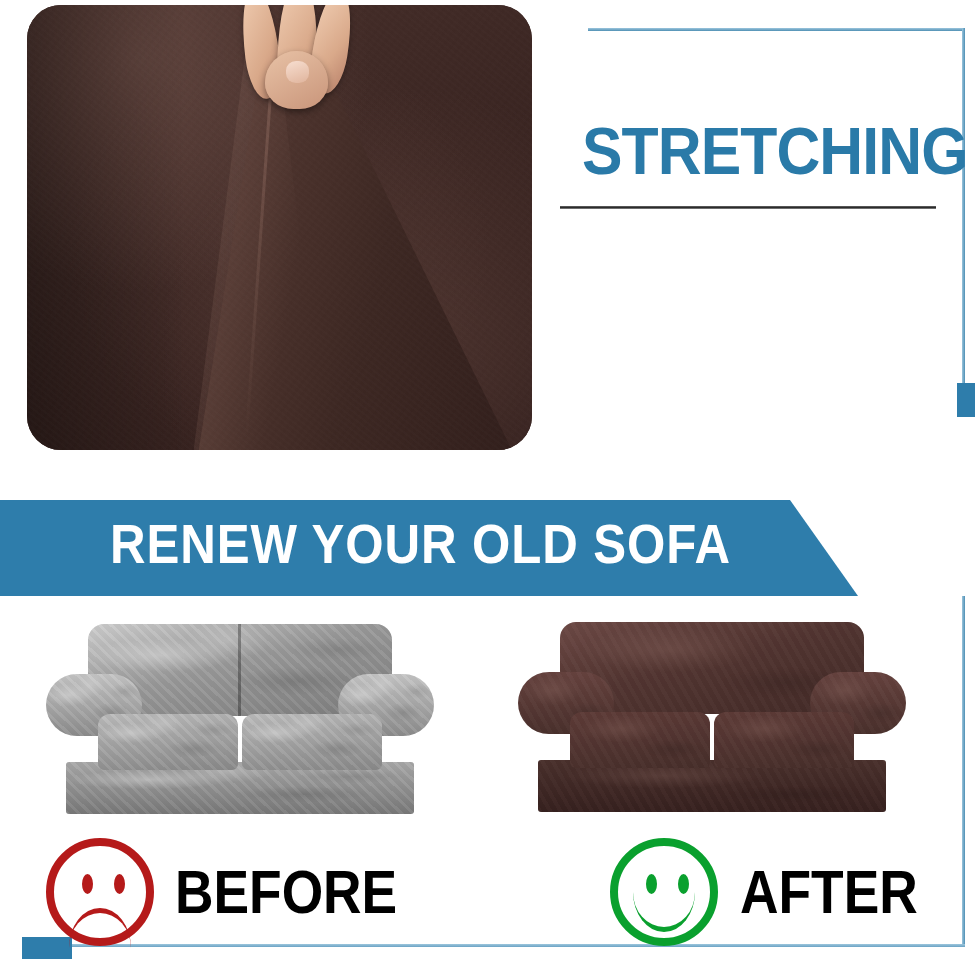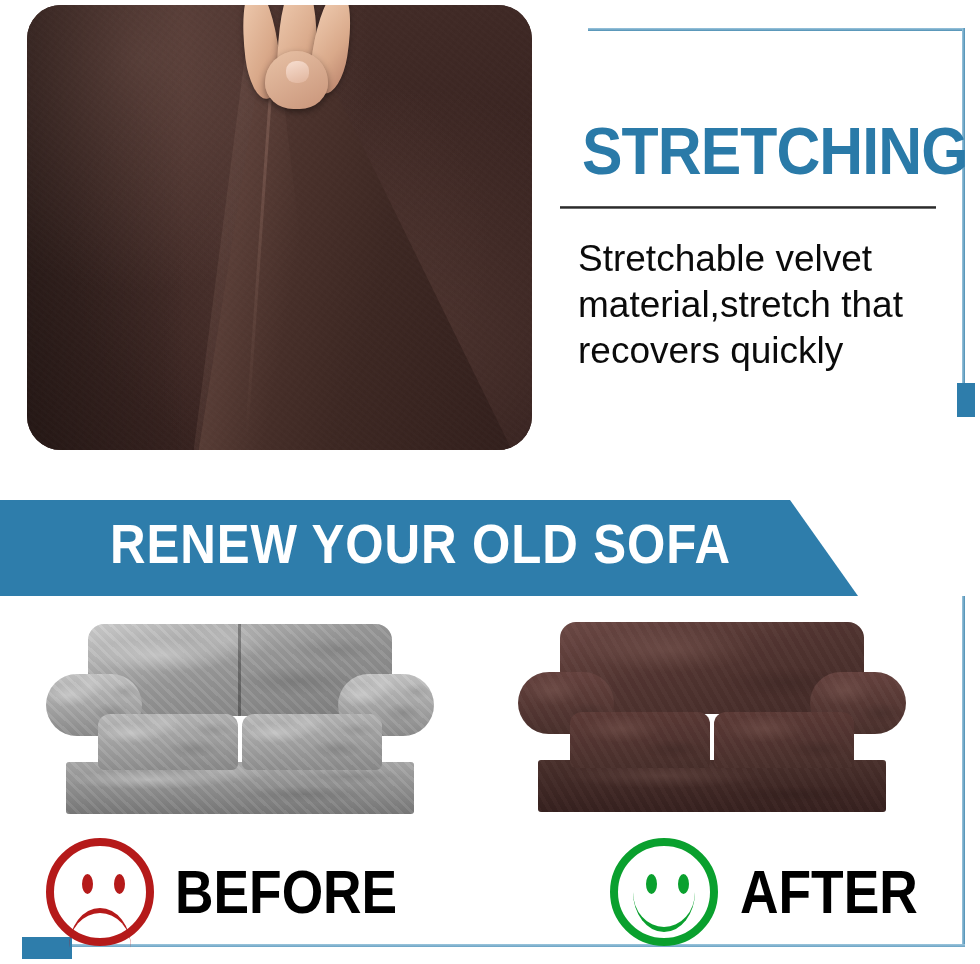--- a/index.html
+++ b/index.html
@@ -156,21 +156,20 @@
       <div class="finger f1"></div>
       <div class="finger f2"></div>
       <div class="finger f3"></div>
       <div class="thumb"></div>
       <div class="nail"></div>
     </div>
   </div>
 
   <div class="headline">STRETCHING</div>
   <div class="rule"></div>
-  <div class="bodytext">Stretchable velvet material,stretch that recovers quickly</div>
 
   <div class="banner"></div>
   <div class="banner-text">RENEW YOUR OLD SOFA</div>
 
   <div class="sofa sofa-before">
     <div class="s-base g4">
         <div class="worn"></div>
       </div>
     <div class="s-back g1">
         <div class="worn"></div>

